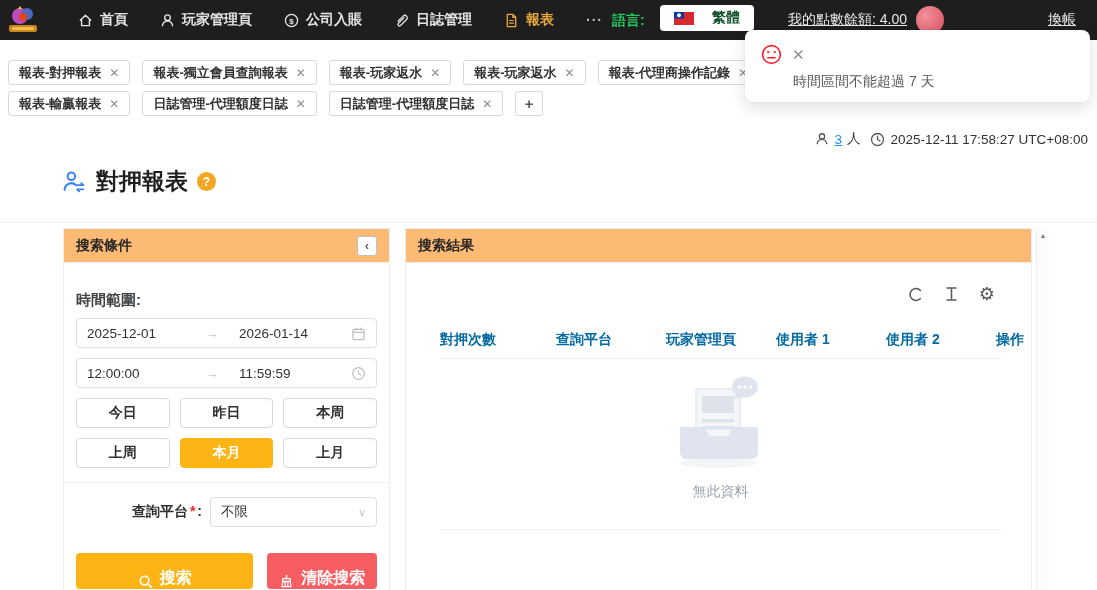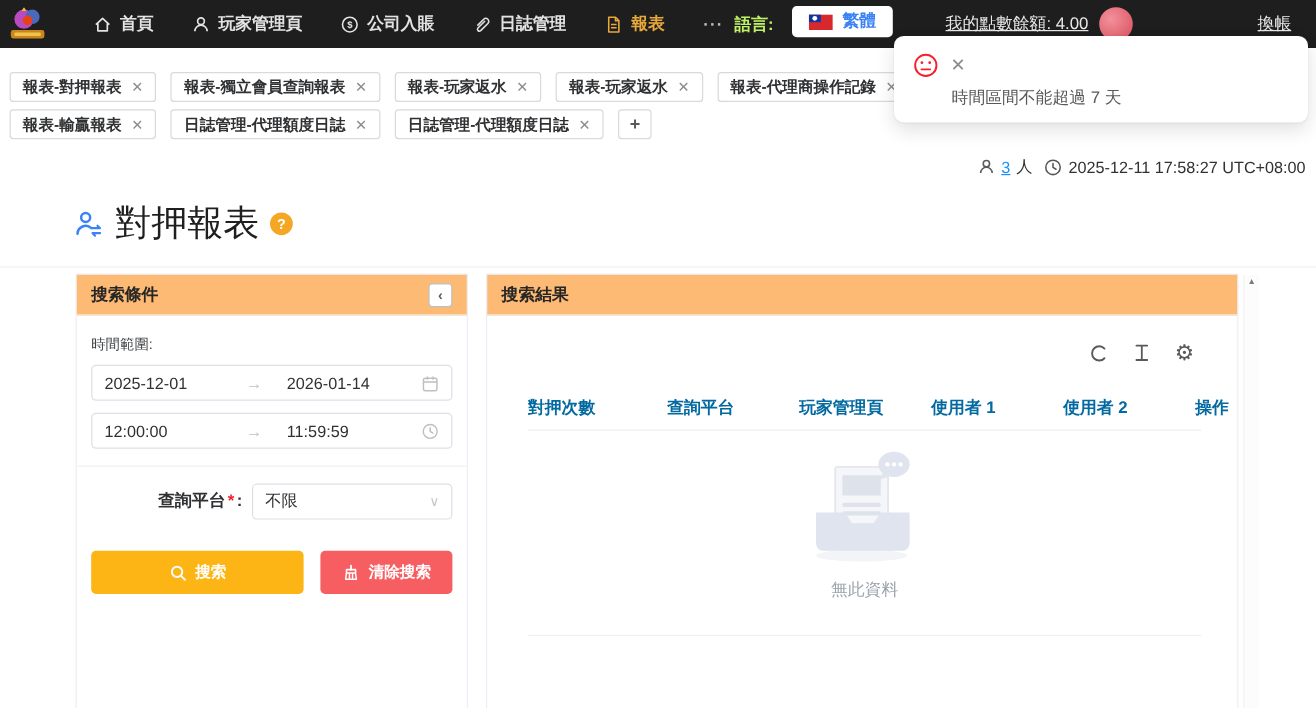--- a/index.html
+++ b/index.html
@@ -14,25 +14,25 @@
     background:#1e1e1e; display:flex; align-items:center; padding-left:0;
   }
   .logo { width:46px; height:32px; margin-right:32px; display:flex; align-items:center; justify-content:center; }
   .nav-item {
     display:flex; align-items:center; gap:7px; margin-right:32px;
     color:#e3e3e3; font-size:14px; font-weight:700; cursor:pointer; white-space:nowrap;
   }
   .nav-item svg { display:block; }
   .nav-item.active { color:#e8a93a; }
   .nav-more { color:#bdbdbd; font-size:14px; letter-spacing:1px; margin-right:0; }
-  .lang-label { position:absolute; left:612px; top:12px; color:#bef264; font-size:14px; font-weight:700; }
+  .lang-label { position:absolute; left:612px; top:12px; color:#22c55e; font-size:14px; font-weight:700; }
   .lang-box {
     position:absolute; left:660px; top:5px; height:26px; padding:0 14px;
-    background:#fff; border-radius:4px; display:flex; align-items:center; gap:8px;
-    font-size:14px; font-weight:700; color:#3b82f6; z-index:5;
+    background:#fff; border-radius:4px; display:flex; align-items:center; gap:18px;
+    font-size:14px; font-weight:700; color:#14532d; z-index:5;
   }
   .nav-partial { position:absolute; top:11px; color:#e8e8e8; font-size:14px; z-index:1; white-space:nowrap;text-decoration:underline; }
   .nav-avatar {
     position:absolute; left:916px; top:6px; width:28px; height:28px; border-radius:50%;
     background:radial-gradient(circle at 35% 35%, #f2909b, #d94f5c); z-index:1;
   }
   
   .toast {
     position:absolute; left:745px; top:30px; width:345px; height:72px; background:#fff;
     border-radius:8px; box-shadow:0 6px 16px rgba(0,0,0,.12), 0 0 2px rgba(0,0,0,.08);
@@ -54,42 +54,42 @@
   .tab-add { justify-content:center; width:28px; padding:0; color:#595959; font-size:15px; }
   
   .session {
     position:absolute; top:130px; right:9px; display:flex; align-items:center; gap:5px;
     font-size:13.5px; color:#303133;
   }
   .session svg { display:block; }
   .online-link { color:#1890ff; text-decoration:underline; cursor:pointer; }
   
   .page-title { position:absolute; left:62px; top:166px; display:flex; align-items:center; gap:9px; }
-  .page-title h1 { font-size:30px; font-weight:400; color:#1f1f1f; }
+  .page-title h1 { font-size:23px; font-weight:700; color:#1f1f1f; }
   .help-badge {
     width:19px; height:19px; border-radius:50%; background:#f5a623; color:#fff;
     font-size:12px; font-weight:700; display:flex; align-items:center; justify-content:center; cursor:pointer;
   }
   .title-divider { position:absolute; left:0; top:222px; width:1097px; border-top:1px solid #f0f0f0; }
   
   .panel { position:absolute; top:228px; background:#fff; border:1px solid #ebeef5; }
   .panel-left { left:63px; width:327px; height:368px; }
   .panel-right { left:405px; width:627px; height:368px; }
   .panel-header {
     height:34px; background:#fdba74; border-bottom:1px solid #f0f0f0;
     display:flex; align-items:center; padding:0 12px;
     font-size:14px; font-weight:700; color:#262626;
   }
   .collapse-btn {
     margin-left:auto; width:20px; height:20px; border:1px solid #bfbfbf; border-radius:3px;
     background:#fff; display:flex; align-items:center; justify-content:center;
     font-size:12px; color:#595959; cursor:pointer; line-height:1;
   }
   .panel-body { padding:12px; }
-  .field-label { font-size:12px; color:#404447; margin:4px 0 8px; }
+  .field-label { font-size:15px; color:#404447; margin:16px 0 8px;font-weight:bold; }
   .range-input {
     display:flex; align-items:center; height:30px; border:1px solid #dcdfe6; border-radius:4px;
     padding:0 10px; font-size:13.5px; color:#303133; margin-bottom:10px; cursor:text; background:#fff;
   }
   .range-input .start { width:118px; }
   .range-input .arrow { color:#bfbfbf; width:34px; }
   .range-input .end { flex:1; }
   .range-input svg { display:block; color:#bfbfbf; }
   .quick-grid { display:grid; grid-template-columns:repeat(3,1fr); gap:10px; margin-top:4px; }
   .quick-btn {
@@ -101,22 +101,22 @@
   .inner-divider { border-top:1px solid #f0f0f0; margin:14px -12px; }
   .platform-row { display:flex; align-items:center; }
   .platform-label { width:134px; text-align:right; font-size:14px; font-weight:700; color:#303133; padding-right:8px; white-space:nowrap; }
   .req { color:#f5222d; margin:0 2px; }
   .select-box {
     flex:1; height:30px; border:1px solid #dcdfe6; border-radius:4px; background:#fff;
     display:flex; align-items:center; padding:0 10px; font-size:13.5px; color:#303133; cursor:pointer;
   }
   .select-box .chev { margin-left:auto; color:#c0c4cc; font-size:11px; }
   .actions { display:flex; gap:14px; margin-top:26px; }
-  .btn { height:36px; border:none; border-radius:4px; color:#fff; font-size:13px; font-weight:700;
-    display:flex; align-items:center; justify-content:center; gap:7px; cursor:pointer; font-family:Liberation Mono, monospace; }
+  .btn { height:36px; border:none; border-radius:4px; color:#fff; font-size:16px; font-weight:700;
+    display:flex; align-items:flex-end; justify-content:center; gap:7px; cursor:pointer; font-family:Liberation Mono, monospace; }
   .btn-search { flex:1.62; background:#fcb514; }
   .btn-clear { flex:1; background:#f65e62; }
   
   .toolbar { display:flex; justify-content:flex-end; align-items:center; gap:20px; padding:22px 36px 0 0; color:#595959; }
   .toolbar .ticon { cursor:pointer; display:flex; align-items:center; }
   .gear-glyph { font-size:18px; line-height:1; }
   .rtable { margin:18px 30px 0 34px; }
   .thead { display:flex; align-items:center; height:38px; border-bottom:1px solid #ebeef5;
     font-size:14px; font-weight:700; color:#0369a1; }
   .th { flex:0 0 auto; }
@@ -304,20 +304,28 @@
     <div class="range-input">
       <span class="start">12:00:00</span>
       <span class="arrow">→</span>
       <span class="end">11:59:59</span>
       <svg width="15" height="15" viewBox="0 0 16 16">
           <circle cx="8" cy="8" r="6.2" fill="none" stroke="currentColor" stroke-width="1.3"></circle>
           <path d="M8 4.8 V8 l2.4 1.5" fill="none" stroke="currentColor" stroke-width="1.3" stroke-linecap="round"></path>
         </svg>
     </div>
 
+    <div class="quick-grid">
+      <button class="quick-btn">今日</button>
+      <button class="quick-btn">昨日</button>
+      <button class="quick-btn">本周</button>
+      <button class="quick-btn">上周</button>
+      <button class="quick-btn active">本月</button>
+      <button class="quick-btn">上月</button>
+    </div>
 
     <div class="inner-divider"></div>
 
     <div class="platform-row">
       <div class="platform-label">
         <span>查詢平台</span><span class="req">*</span><span>:</span>
       </div>
       <div class="select-box">
         <span>不限</span>
         <span class="chev">∨</span>

